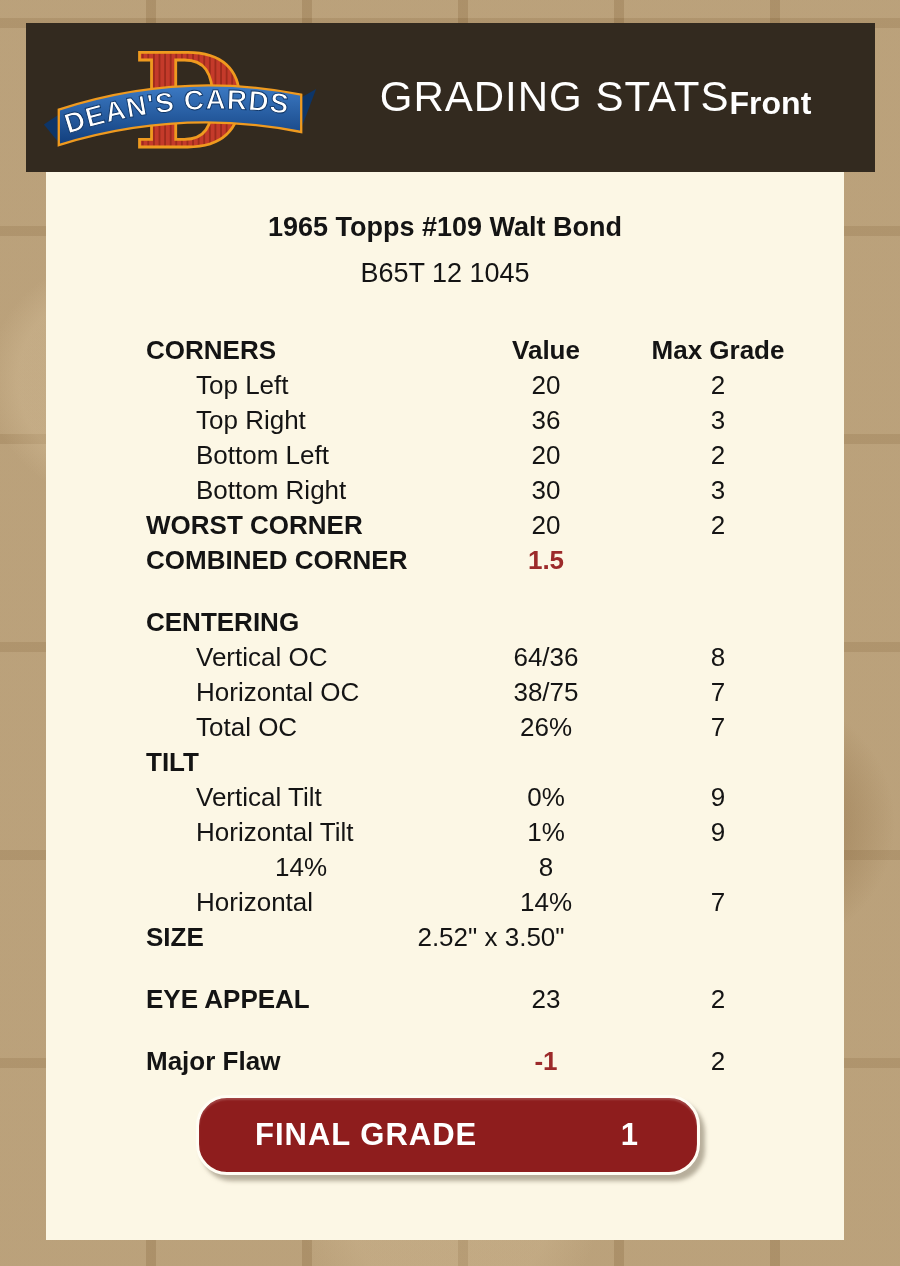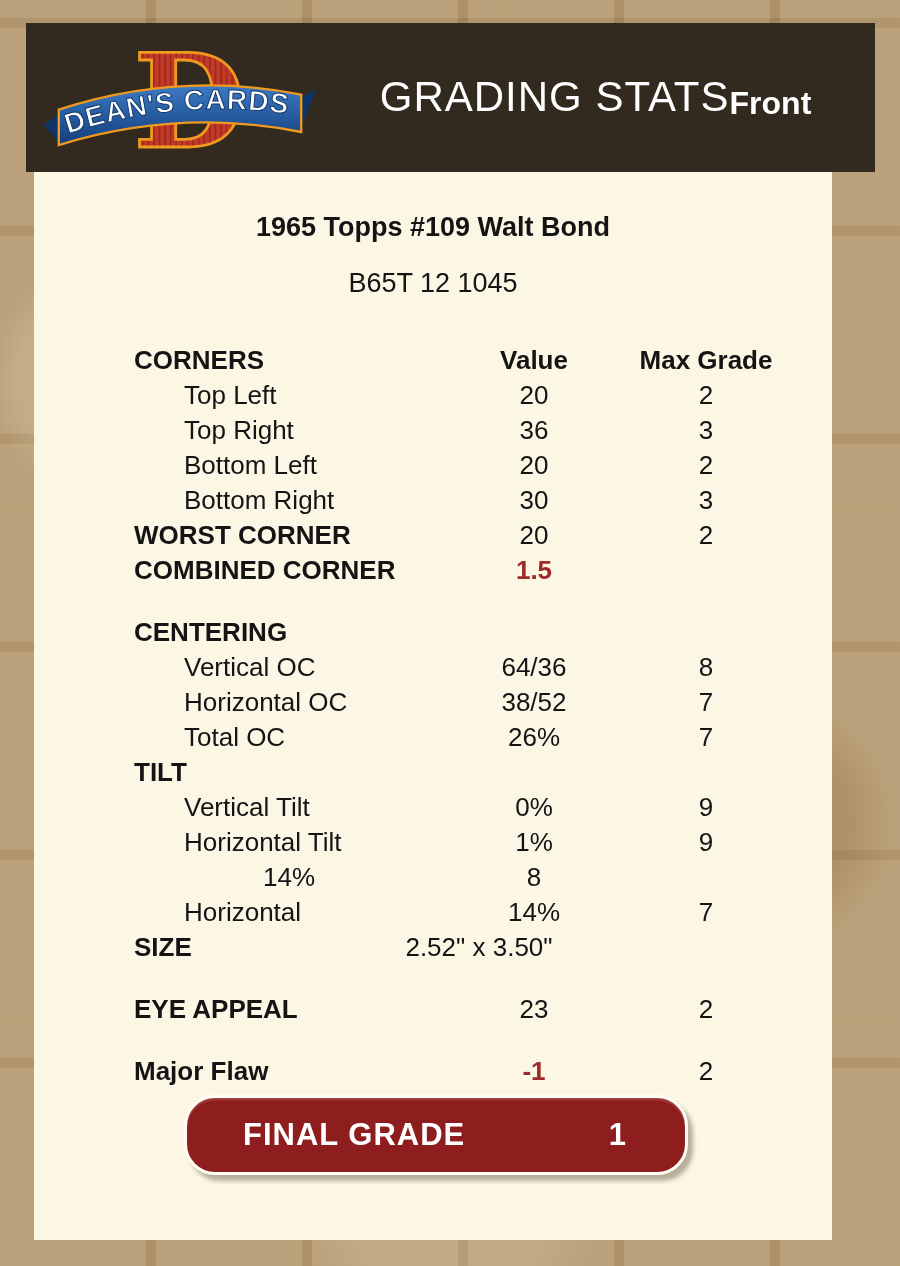--- a/index.html
+++ b/index.html
@@ -22,25 +22,25 @@
   .logo-wrap { width:300px; height:149px; position:relative; flex:0 0 auto; }
   .logo-wrap svg { position:absolute; left:16px; top:2px; }
   .header-titles {
     flex:1; display:flex; flex-direction:row; align-items:flex-end;
     justify-content:center; color:#ffffff; padding-right:10px;
   }
   .header-title { font-size:42px; font-weight:normal; letter-spacing:1px; line-height:1.15; }
   .header-subtitle { font-size:32px; font-weight:bold; margin-top:6px; }
 
   .panel {
-    position:absolute; left:34px; top:172px; width:798px; height:1068px;
+    position:absolute; left:46px; top:172px; width:798px; height:1068px;
     background:#fcf7e5; color:#141414;
   }
   .card-title { text-align:center; font-size:27px; font-weight:bold; margin-top:40px; }
-  .card-code  { text-align:center; font-size:27px; margin-top:25px; }
+  .card-code  { text-align:center; font-size:27px; margin-top:15px; }
 
   .gtable { margin-top:44px; }
   .trow {
     display:grid;
     grid-template-columns:310px 180px 164px;
     margin-left:100px;
     font-size:26px; line-height:35px;
   }
   .trow.gap { margin-top:27px; }
   .lbl { text-align:left; white-space:nowrap; }
@@ -138,21 +138,21 @@
         <span class="val"></span>
         <span class="max"></span>
       </div>
       <div class="trow">
         <span class="lbl indent">Vertical OC</span>
         <span class="val">64/36</span>
         <span class="max">8</span>
       </div>
       <div class="trow">
         <span class="lbl indent">Horizontal OC</span>
-        <span class="val">38/52</span>
+        <span class="val">38/75</span>
         <span class="max">7</span>
       </div>
       <div class="trow">
         <span class="lbl indent">Total OC</span>
         <span class="val">26%</span>
         <span class="max">7</span>
       </div>
       <div class="trow">
         <span class="lbl bold">TILT</span>
         <span class="val"></span>

